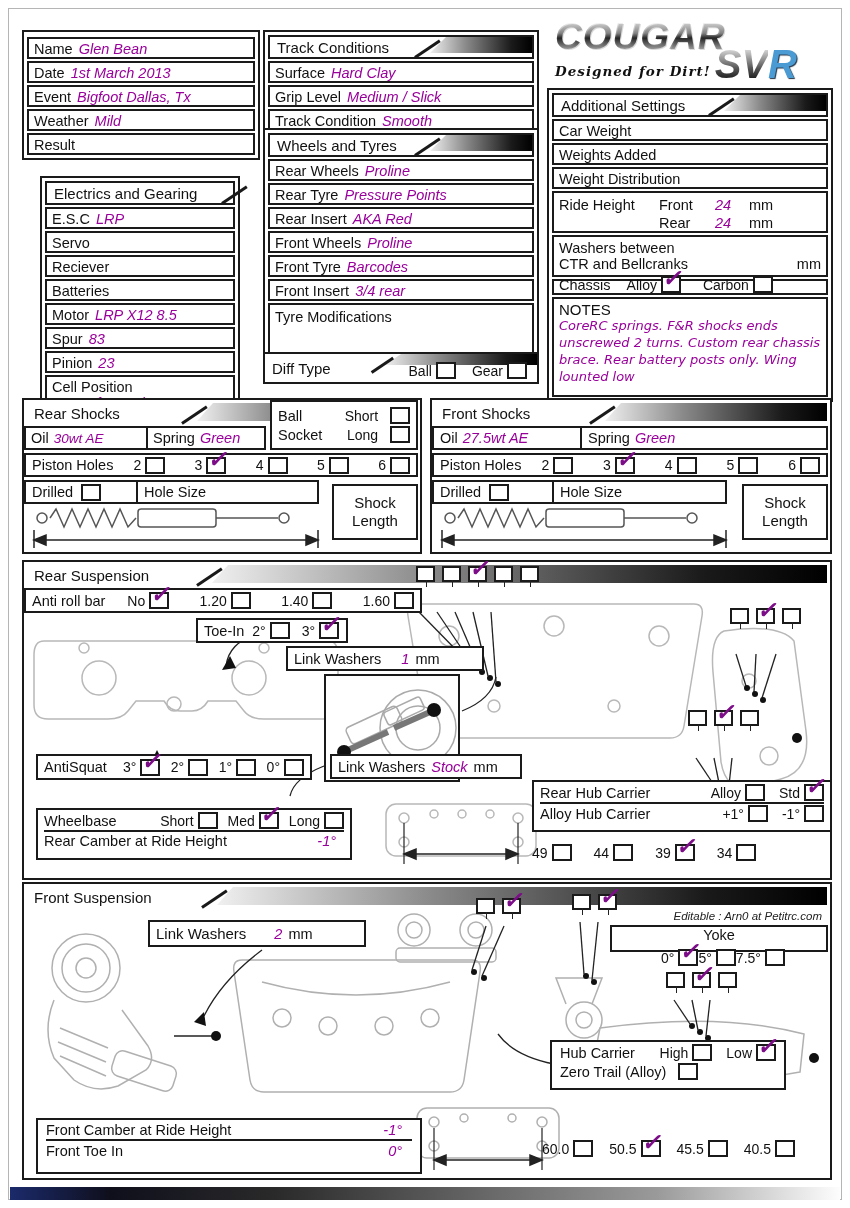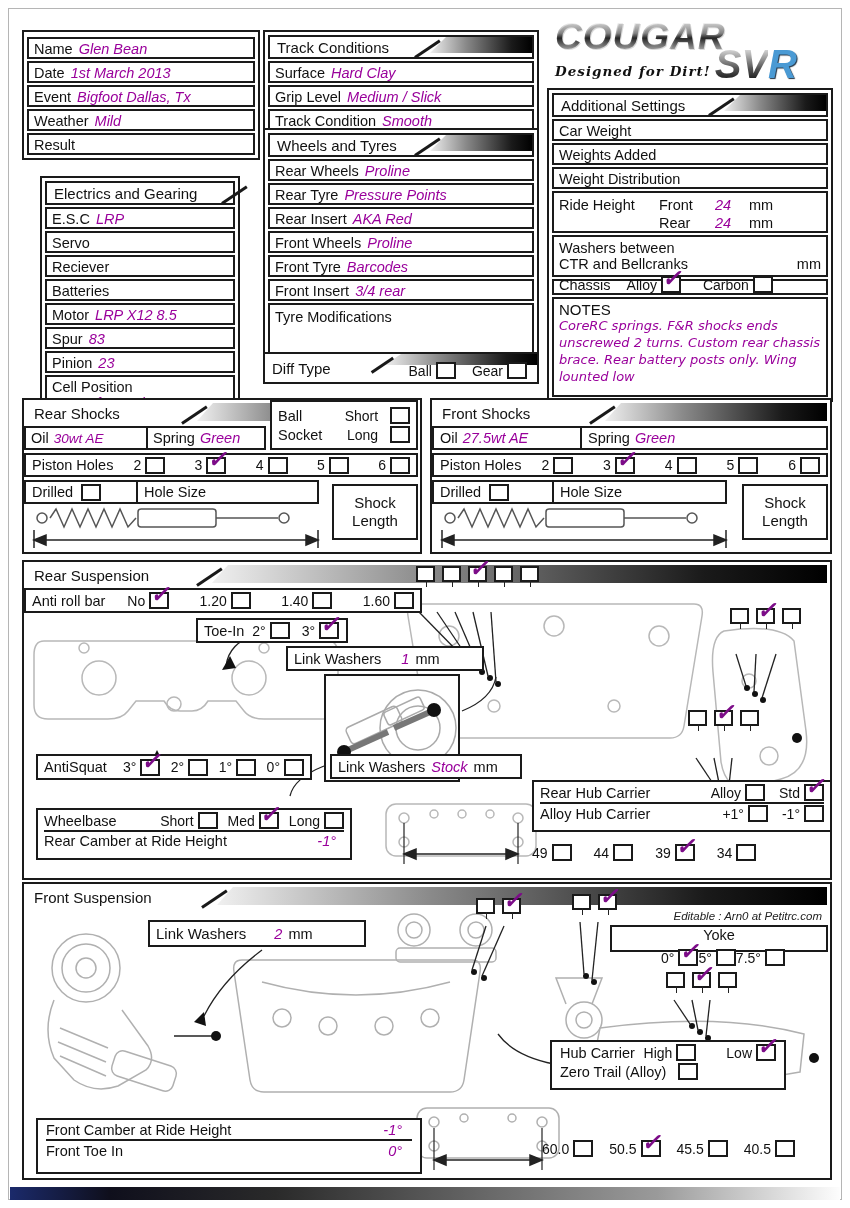--- a/index.html
+++ b/index.html
@@ -793,21 +793,21 @@
           <span class="opt">
             <span>7.5°</span>
             <span class="cb"></span>
           </span>
         </span>
     </div>
 
     <div class="abs boxed" style="left:526px;top:156px;width:236px;height:50px;padding:2px 8px;flex-direction:column;align-items:stretch;gap:2px;">
       <span style="display:flex;align-items:center;">
         <span class="lab">Hub Carrier</span>
-        <span class="optrow" style="gap:30px;margin-left:auto;">
+        <span class="optrow" style="gap:14px;margin-left:auto;">
             <span class="opt">
               <span>High</span>
               <span class="cb"></span>
             </span>
             <span class="opt">
               <span>Low</span>
               <span class="cb">
                 <span class="mark">✓</span>
               </span>
             </span>

